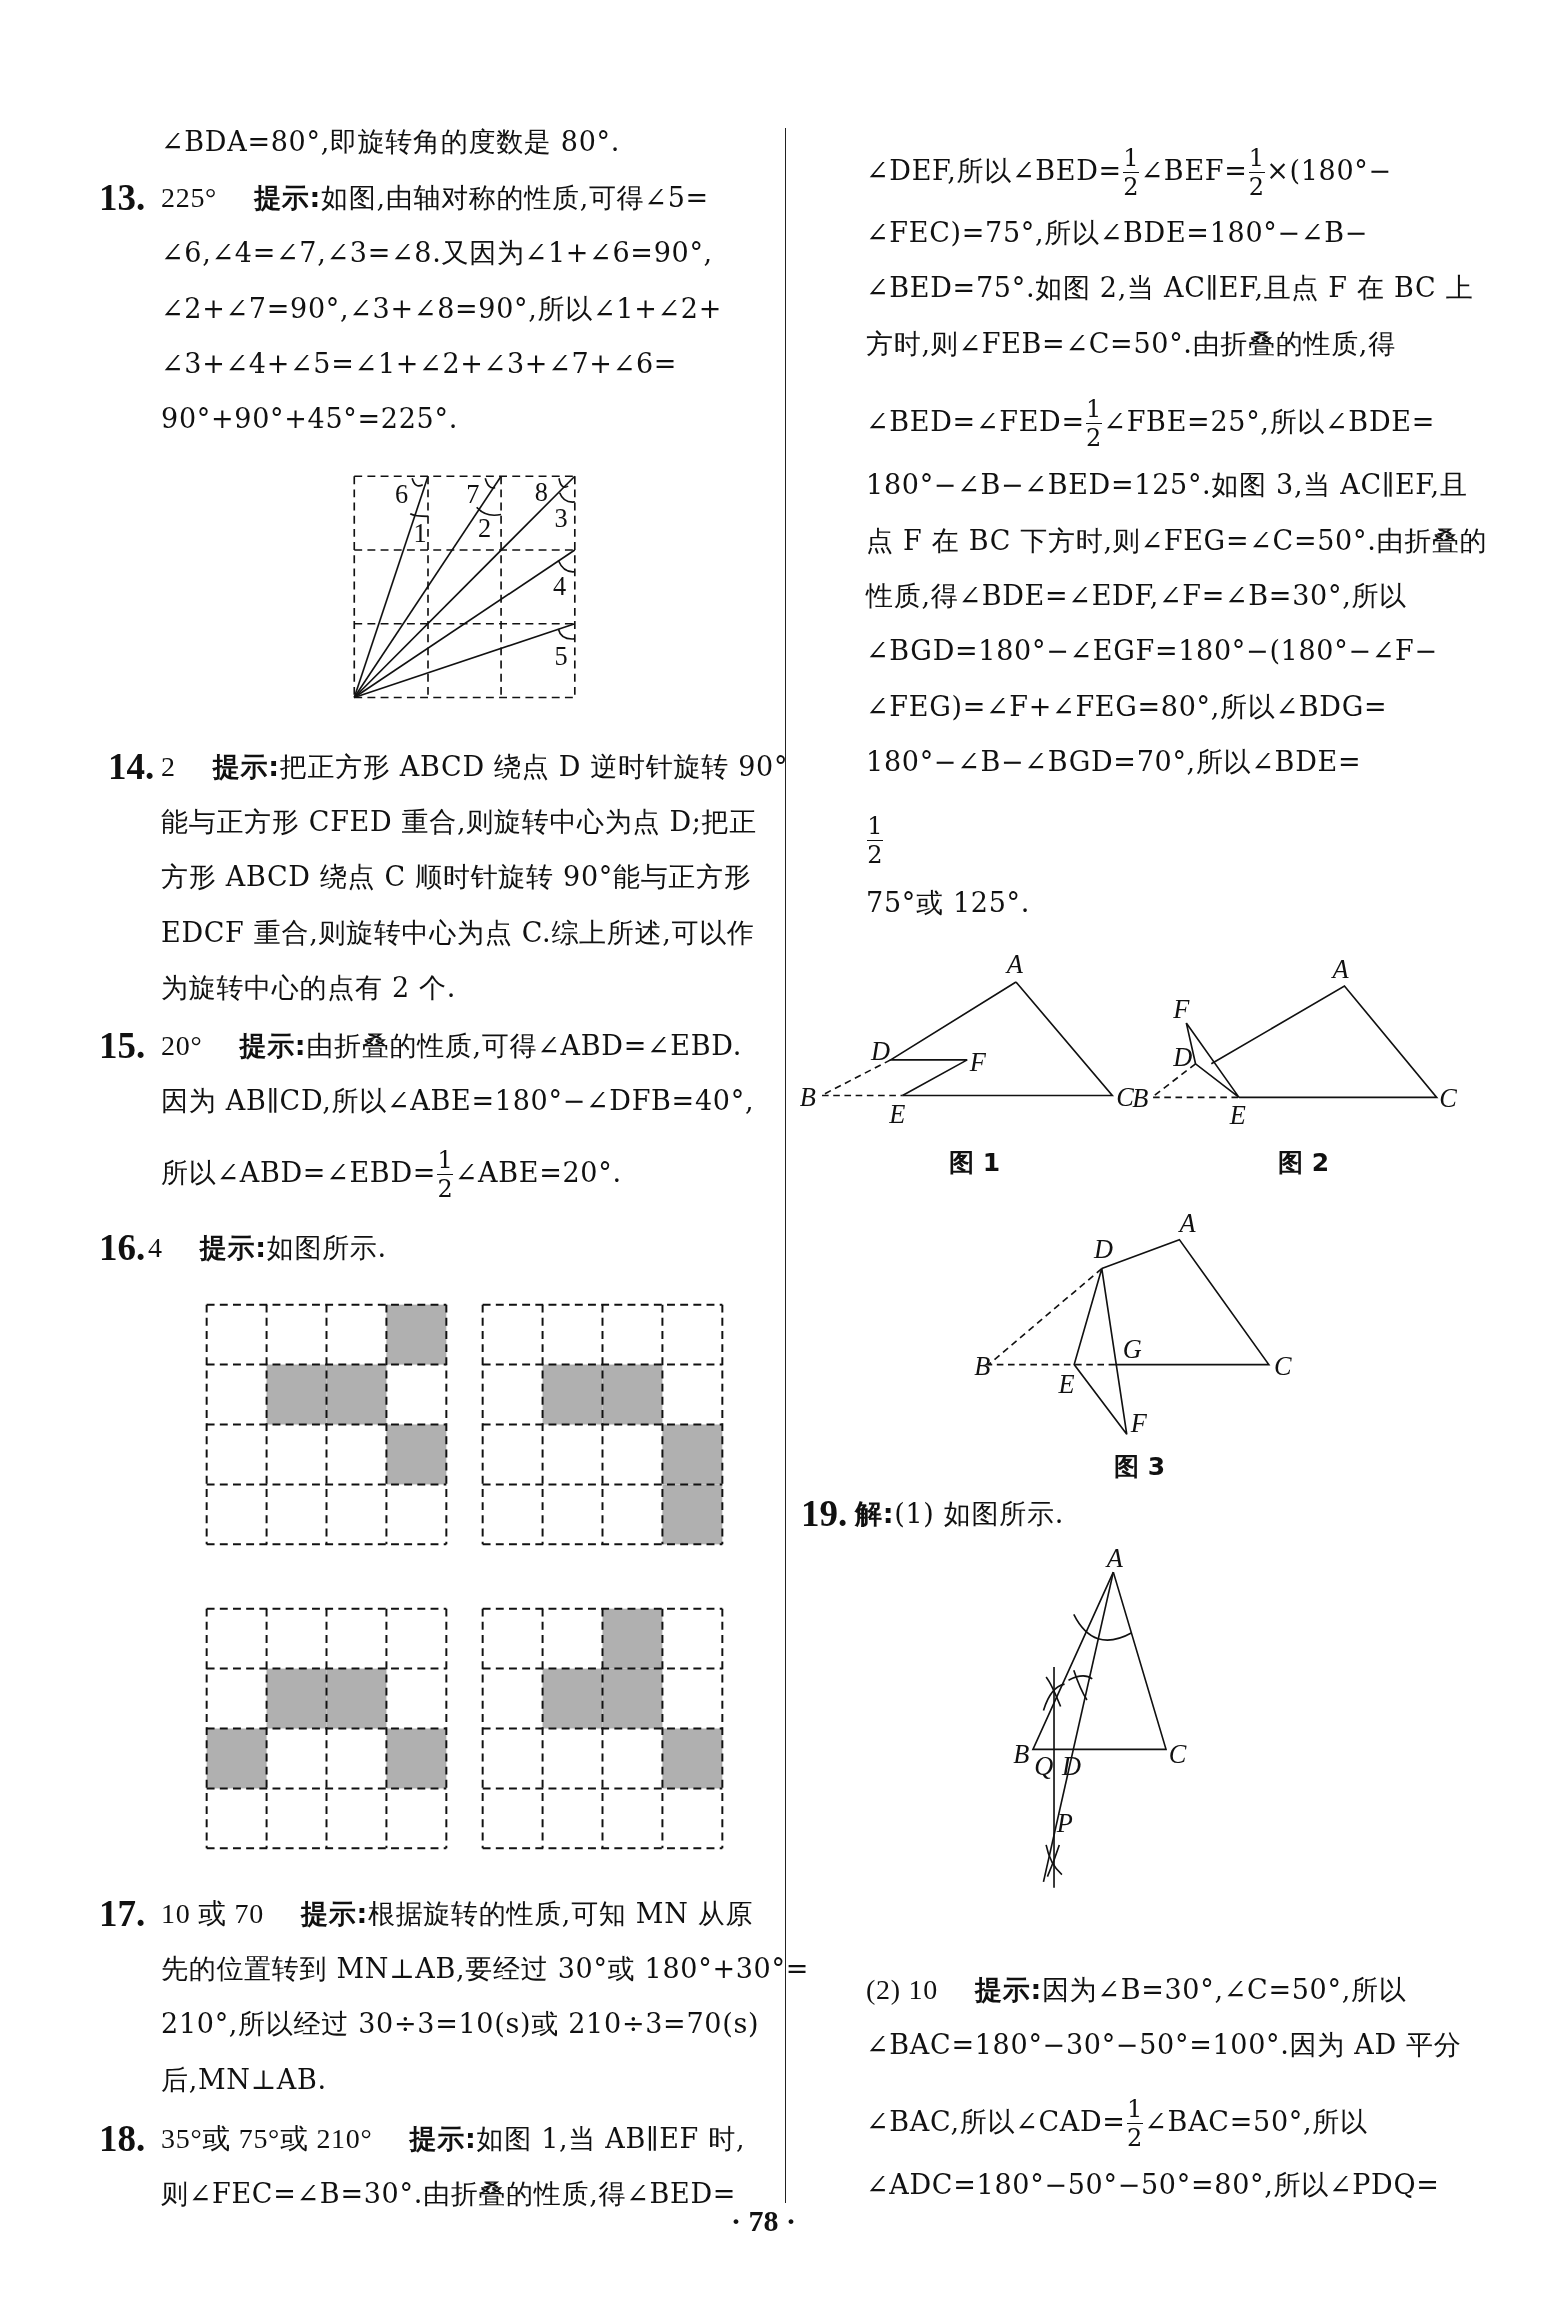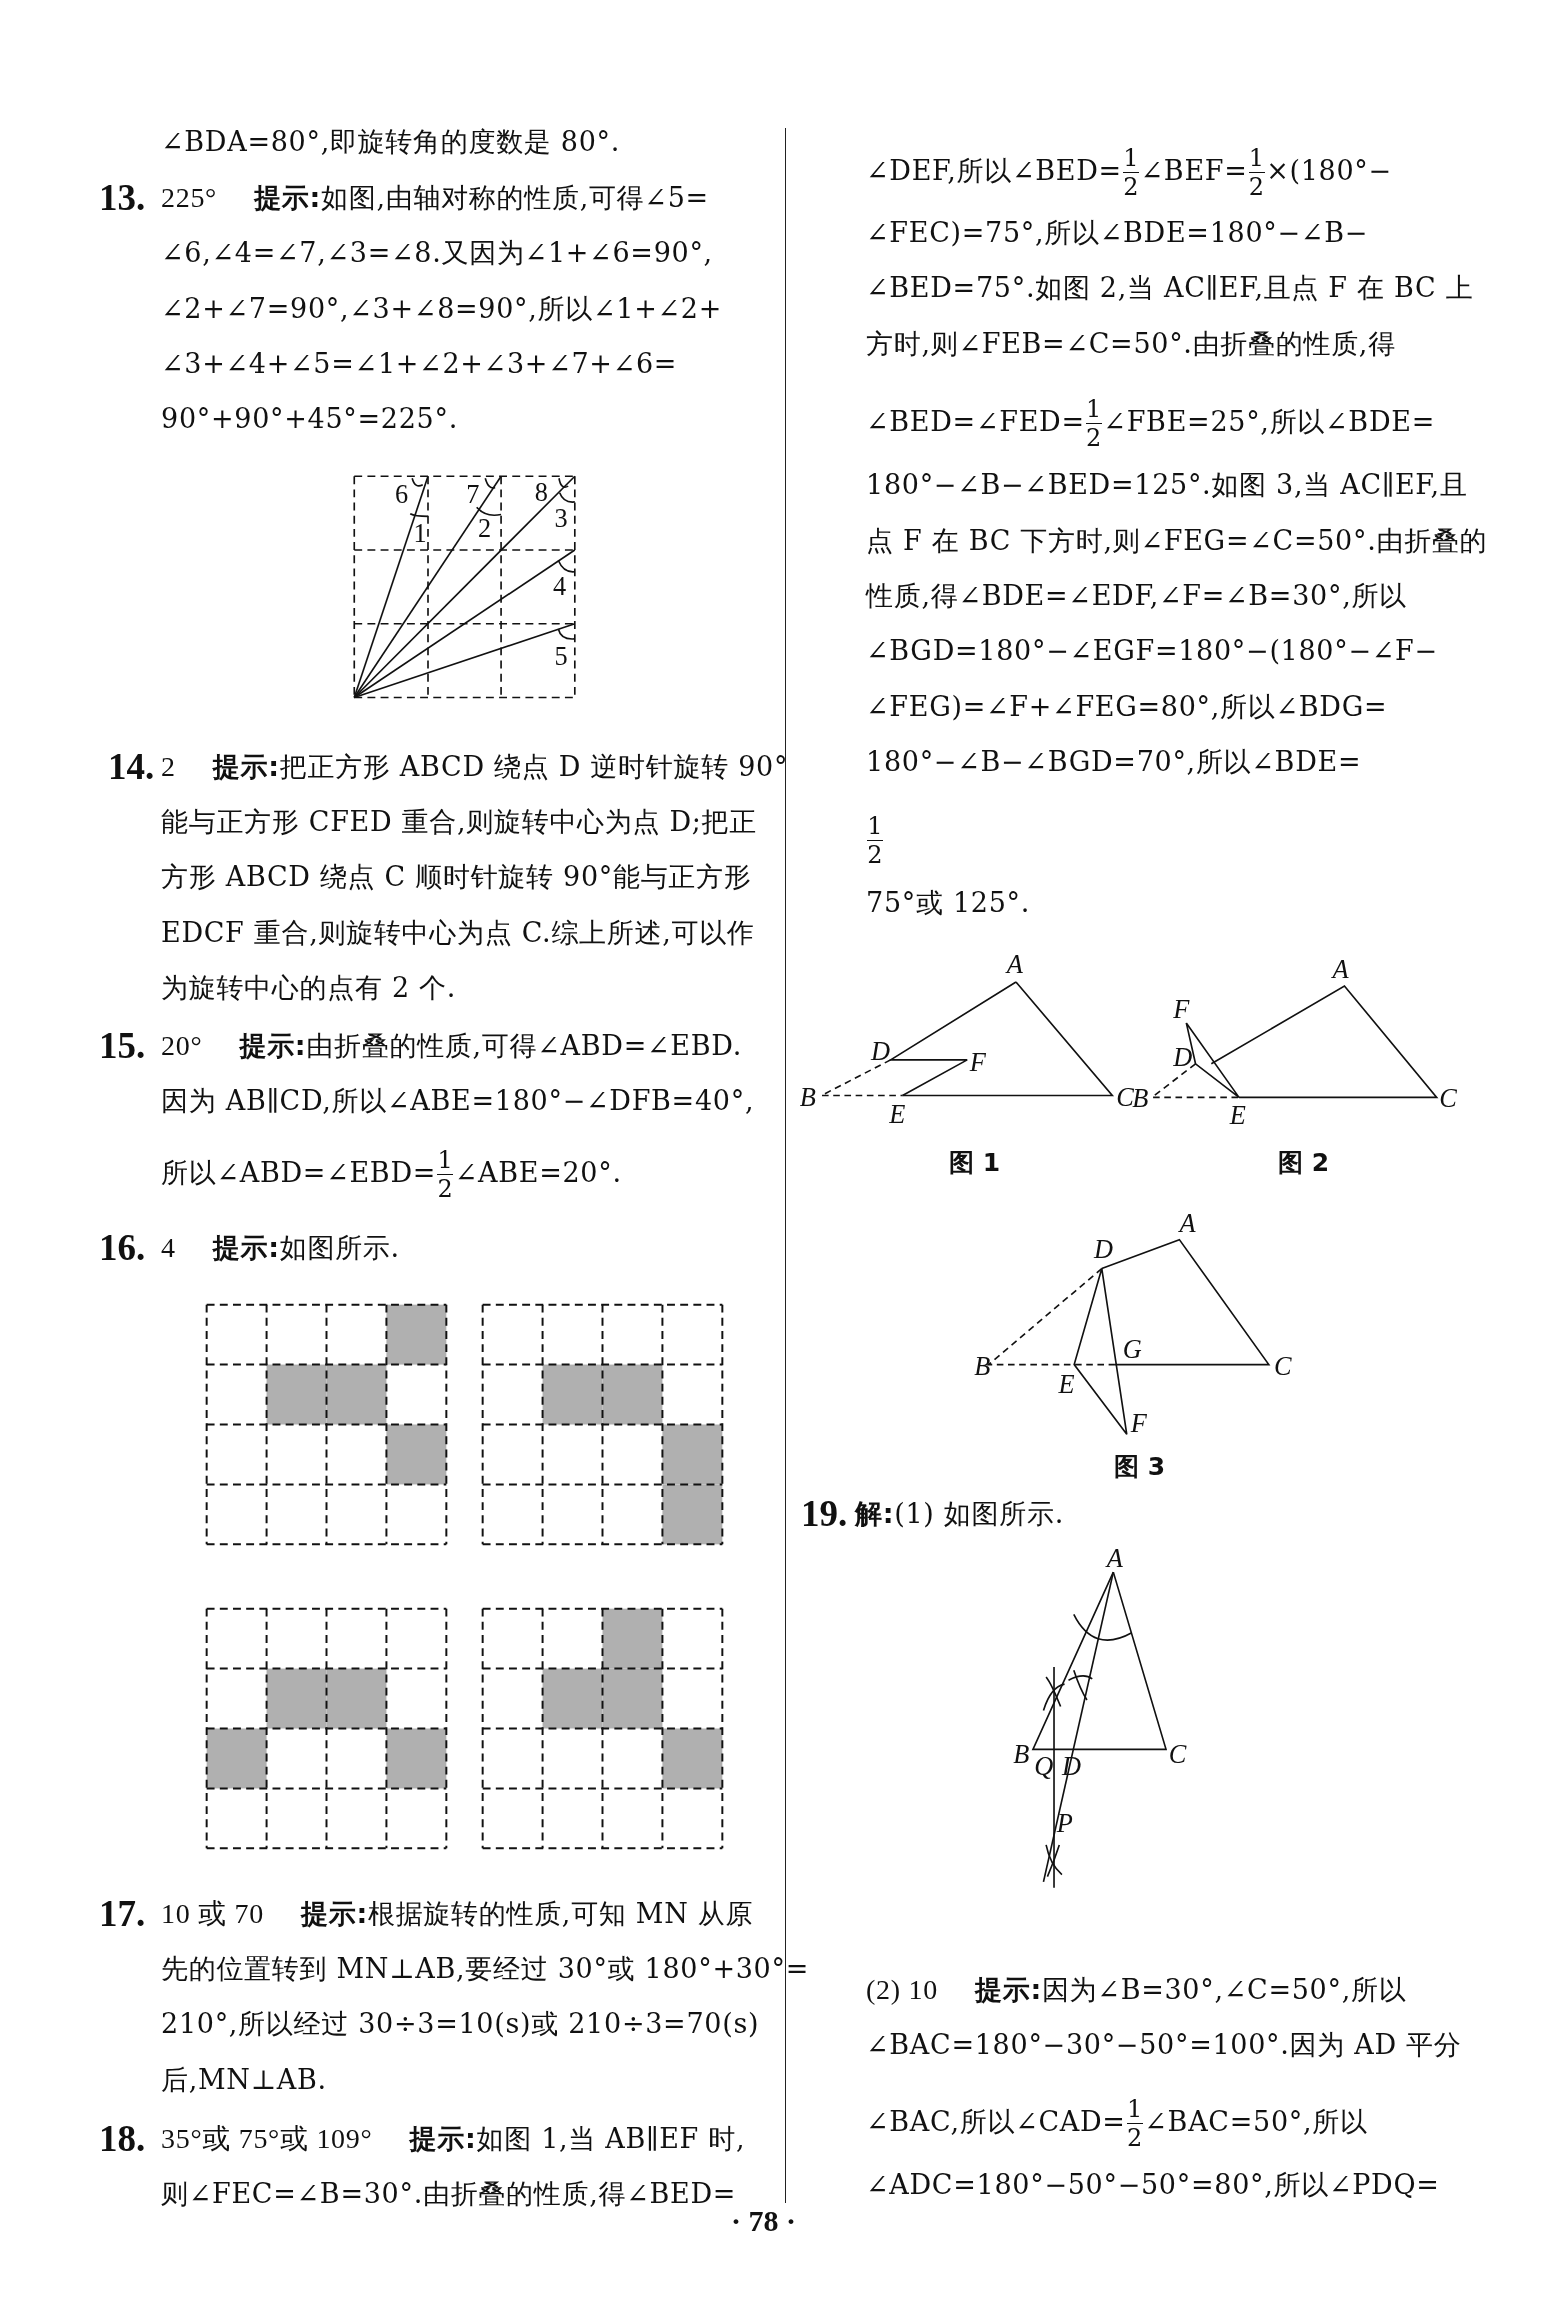--- a/index.html
+++ b/index.html
@@ -85,21 +85,21 @@
 <div class="line" style="left:161px;top:1026px;width:603px">
   <span class="ans">20°</span>&nbsp;&nbsp;&nbsp;
   <span class="hint">提示:</span><span>由折叠的性质,可得∠ABD=∠EBD.</span>
 </div>
 <div class="line lcol" style="top:1081px">因为 AB∥CD,所以∠ABE=180°−∠DFB=40°,</div>
 <div class="line lcol" style="top:1146px">
   <span>所以∠ABD=∠EBD=</span><span style="display:inline-block;vertical-align:middle;text-align:center;line-height:28px;font-size:24px;margin:0 1.3px"><span style="display:block;border-bottom:1.3px solid #111">1</span><span style="display:block">2</span></span><span>∠ABE=20°.</span>
 </div>
 
 <div class="num" style="left:99px;top:1228px">16.</div>
-<div class="line" style="left:161px;top:1228px">
+<div class="line" style="left:148px;top:1228px">
   <span class="ans">4</span>&nbsp;&nbsp;&nbsp;
   <span class="hint">提示:</span><span>如图所示.</span>
 </div>
 
 <svg class="grid16" style="left:206px;top:1304px" width="241" height="241" viewBox="0 0 366 366">
     <rect x="274" y="1" width="91" height="91" fill="#b0b0b0"></rect>
     <rect x="92" y="92" width="91" height="91" fill="#b0b0b0"></rect>
     <rect x="183" y="92" width="91" height="91" fill="#b0b0b0"></rect>
     <rect x="274" y="183" width="91" height="91" fill="#b0b0b0"></rect>
     <line x1="1" y1="1" x2="365" y2="1" stroke="#111" stroke-width="3" stroke-dasharray="12 8"></line>
@@ -166,21 +166,21 @@
 <div class="line" style="left:161px;top:1894px;width:603px">
   <span class="ans">10 或 70</span>&nbsp;&nbsp;&nbsp;
   <span class="hint">提示:</span><span>根据旋转的性质,可知 MN 从原</span>
 </div>
 <div class="line lcol" style="top:1949px">先的位置转到 MN⊥AB,要经过 30°或 180°+30°=</div>
 <div class="line lcol" style="top:2004px">210°,所以经过 30÷3=10(s)或 210÷3=70(s)</div>
 <div class="line lcol" style="top:2060px">后,MN⊥AB.</div>
 
 <div class="num" style="left:99px;top:2119px">18.</div>
 <div class="line" style="left:161px;top:2119px;width:603px">
-  <span class="ans">35°或 75°或 109°</span>&nbsp;&nbsp;&nbsp;
+  <span class="ans">35°或 75°或 210°</span>&nbsp;&nbsp;&nbsp;
   <span class="hint">提示:</span><span>如图 1,当 AB∥EF 时,</span>
 </div>
 <div class="line lcol" style="top:2174px">则∠FEC=∠B=30°.由折叠的性质,得∠BED=</div>
 
 <div class="divider"></div>
 
 <div class="line rcol" style="top:144px">
   <span>∠DEF,所以∠BED=</span><span style="display:inline-block;vertical-align:middle;text-align:center;line-height:28px;font-size:24px;margin:0 1.3px"><span style="display:block;border-bottom:1.3px solid #111">1</span><span style="display:block">2</span></span><span>∠BEF=</span><span style="display:inline-block;vertical-align:middle;text-align:center;line-height:28px;font-size:24px;margin:0 1.3px"><span style="display:block;border-bottom:1.3px solid #111">1</span><span style="display:block">2</span></span><span>×(180°−</span>
 </div>
 <div class="line rcol" style="top:213px">∠FEC)=75°,所以∠BDE=180°−∠B−</div>

